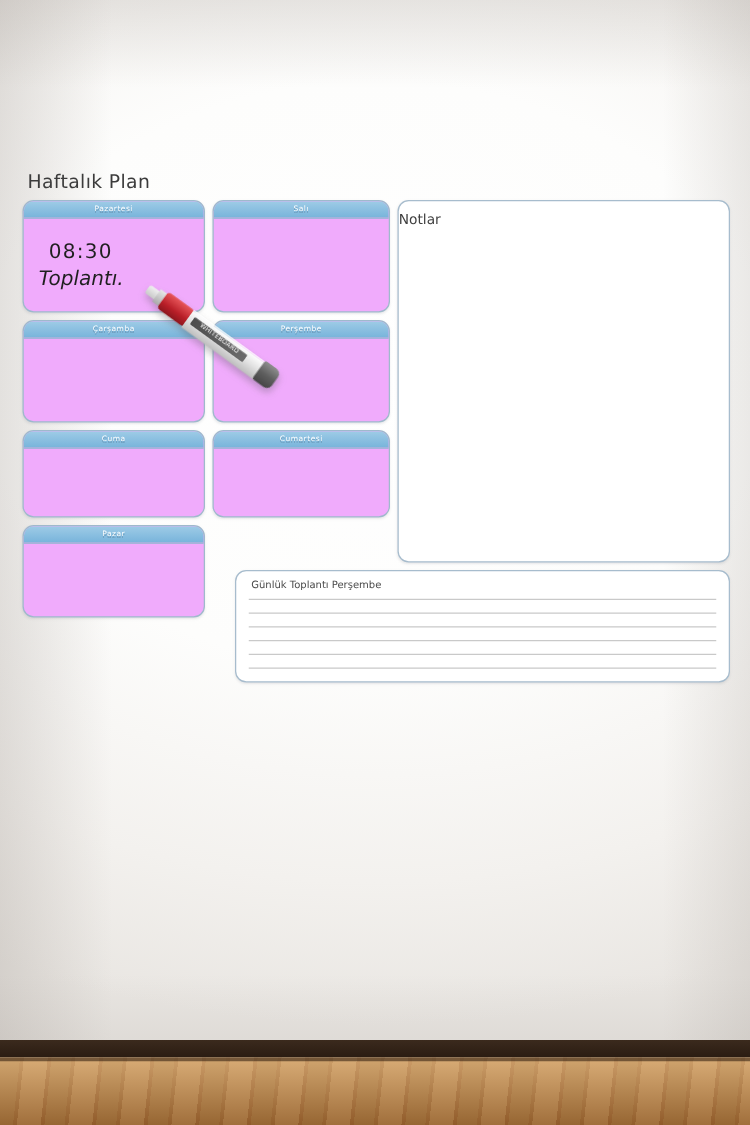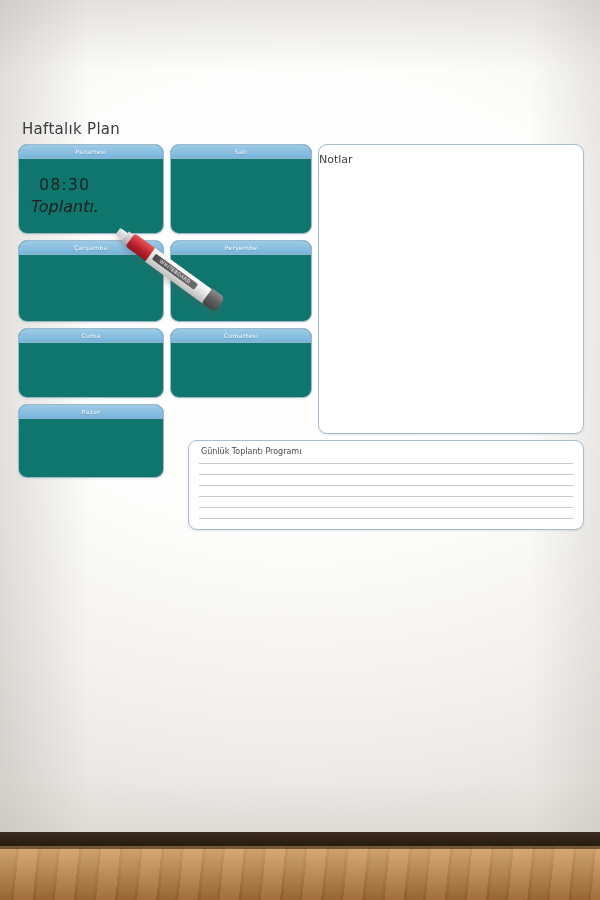--- a/index.html
+++ b/index.html
@@ -82,21 +82,21 @@
     position: absolute;
     left: 0; top: 846px;
     width: 600px; height: 3px;
     background: rgba(40,22,10,0.55);
   }
 
   
   .board {
     position: absolute;
     left: 18px;
-    top: 122px;
+    top: 138px;
     width: 564px;
     height: 422px;
   }
   .board-title {
     position: absolute;
     left: 4px;
     top: -2px;
     font-size: 15px;
     color: #3b3b3b;
     letter-spacing: 0.3px;
@@ -104,21 +104,21 @@
   }
   .grid {
     position: absolute;
     left: 0;
     top: 22px;
     width: 564px;
     height: 400px;
   }
   .card {
     position: absolute;
-    background: #0f766e;
+    background: #f0abfc;
     border: 1px solid #9fb9cc;
     border-radius: 9px;
     box-shadow: 0 1px 2px rgba(120,130,140,0.18);
     overflow: hidden;
   }
   .card-head {
     height: 13px;
     background: linear-gradient(to bottom, #9ecbe6, #78b4db);
     border-bottom: 1px solid #8fb6ce;
     display: flex;
@@ -345,21 +345,21 @@
           <span>Pazar</span>
         </div>
         <div class="card-body"></div>
       </div>
 
       <div class="notes">
         <div class="notes-title">Notlar</div>
       </div>
 
       <div class="agenda">
-        <div class="agenda-title">Günlük Toplantı Programı</div>
+        <div class="agenda-title">Günlük Toplantı Perşembe</div>
         <div class="agenda-lines">
           <div class="ln"></div>
           <div class="ln"></div>
           <div class="ln"></div>
           <div class="ln"></div>
           <div class="ln"></div>
           <div class="ln"></div>
         </div>
       </div>
 

